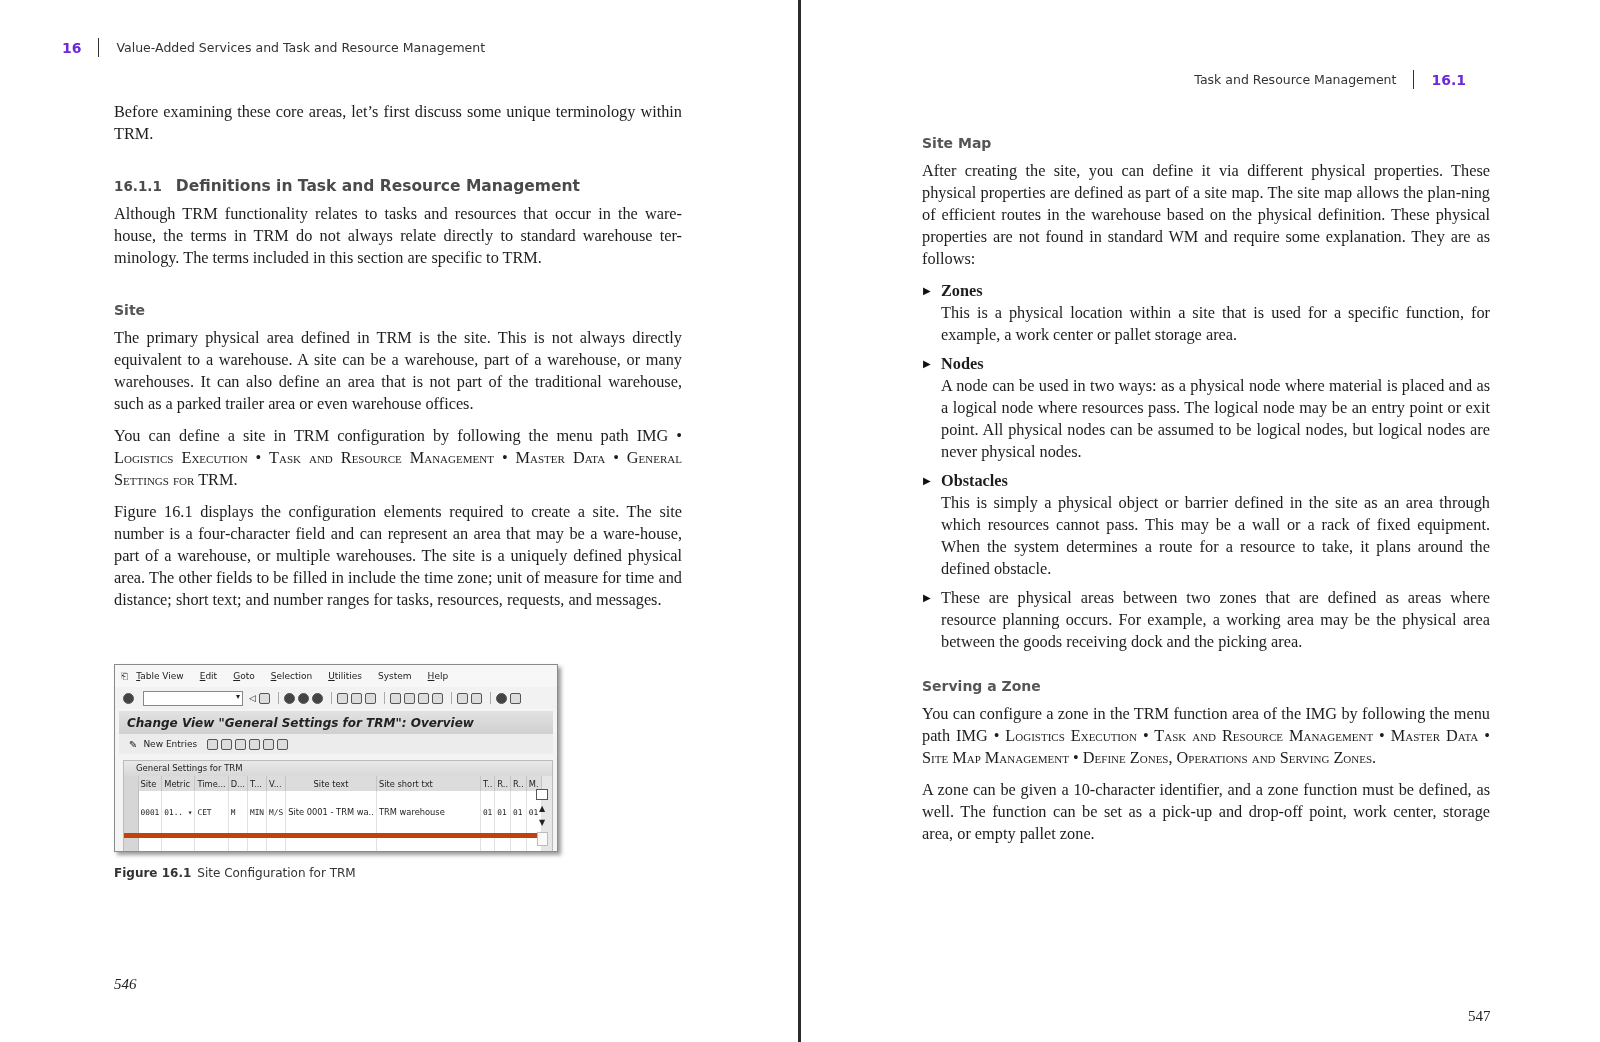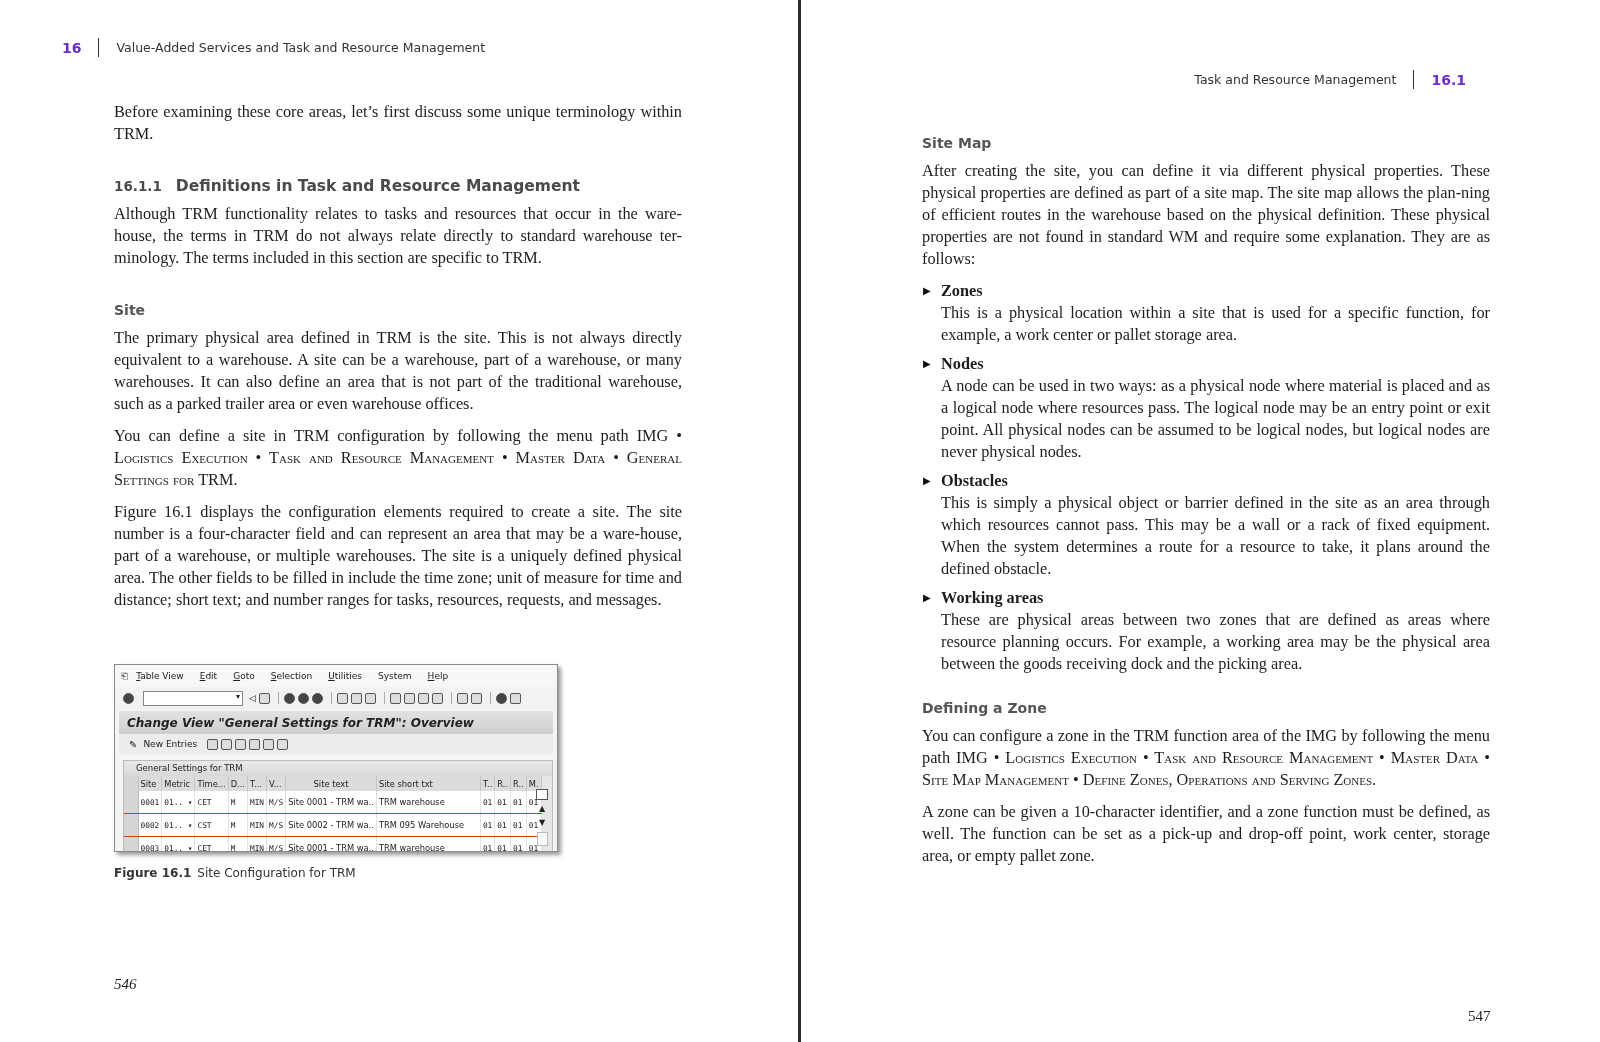--- a/index.html
+++ b/index.html
@@ -44,21 +44,21 @@
   .tb-sep { display: inline-block; width: 1px; height: 12px; background: #aaa; margin: 0 5px; }
   .cmd-field { width: 100px; height: 15px; border: 1px solid #888; background: #fff; margin: 0 6px; position: relative; }
   .cmd-field .dd { position: absolute; right: 2px; top: 0; font-size: 8px; }
   .title-bar { height: 23px; margin: 2px 4px 0 4px; background: linear-gradient(#e2e2e2, #cfcfcf); display: flex; align-items: center; padding-left: 8px; font-weight: bold; font-style: italic; font-size: 12px; color: #222; }
   .app-toolbar { height: 20px; display: flex; align-items: center; padding-left: 10px; background: #ececec; margin: 0 4px; }
   .app-toolbar .ne { margin: 0 10px 0 6px; font-size: 9px; }
   .table-wrap { margin: 6px 4px 0 8px; border: 1px solid #bbb; background: #e6e6e6; }
   .table-caption { height: 15px; font-size: 8.5px; padding-left: 12px; line-height: 15px; background: linear-gradient(#e9e9e9, #d8d8d8); }
   table.sap { border-collapse: collapse; font-size: 8.3px; }
   table.sap th { background: #dcdcdc; font-weight: normal; text-align: left; padding: 0 2px; height: 15px; border-right: 1px solid #c4c4c4; white-space: nowrap; }
-  table.sap td { background: #fff; padding: 6px 2px; height: 15px; border-right: 1px solid #e2e2e2; border-bottom: 1px solid #c2410c; white-space: nowrap; font-family: "DejaVu Sans Mono", monospace; font-size: 7.8px; }
+  table.sap td { background: #fff; padding: 16px 2px; height: 15px; border-right: 1px solid #e2e2e2; border-bottom: 5px solid #c2410c; white-space: nowrap; font-family: "DejaVu Sans Mono", monospace; font-size: 7.8px; }
   table.sap td.sel { background: #d6d6d6; width: 14px; border-right: 1px solid #bbb; }
   table.sap th.sel { width: 14px; background: #d6d6d6; }
   table.sap td.txt { font-family: "DejaVu Sans", sans-serif; font-size: 8.3px; }
   .scroll-col { position: absolute; right: 8px; top: 124px; width: 14px; font-size: 8px; text-align: center; }
   .scroll-col .cfg { display: block; width: 12px; height: 11px; border: 1px solid #555; margin: 0 auto 4px auto; background: #fff; }
   .scroll-col .arr { display: block; height: 14px; }
   .scroll-col .thumb { display: block; width: 11px; height: 14px; border: 1px solid #bbb; background: #fafafa; margin: 0 auto; }
 
   .caption { position: absolute; left: 114px; top: 866px; font-family: "DejaVu Sans", sans-serif; font-size: 12px; color: #333; }
   .caption .lbl { font-weight: bold; margin-right: 6px; }
@@ -245,24 +245,23 @@
         <span class="term">Nodes</span>
         <span>A node can be used in two ways: as a physical node where material is placed and as a logical node where resources pass. The logical node may be an entry point or exit point. All physical nodes can be assumed to be logical nodes, but logical nodes are never physical nodes.</span>
       </li>
       <li>
         <span class="tri">▶</span>
         <span class="term">Obstacles</span>
         <span>This is simply a physical object or barrier defined in the site as an area through which resources cannot pass. This may be a wall or a rack of fixed equipment. When the system determines a route for a resource to take, it plans around the defined obstacle.</span>
       </li>
       <li>
         <span class="tri">▶</span>
-        <span class="term">Working areas</span>
         <span>These are physical areas between two zones that are defined as areas where resource planning occurs. For example, a working area may be the physical area between the goods receiving dock and the picking area.</span>
       </li>
     </ul>
 
-    <div class="h4" style="margin-top:22px;">Defining a Zone</div>
+    <div class="h4" style="margin-top:22px;">Serving a Zone</div>
     <p><span>You can configure a zone in the TRM function area of the IMG by following the menu path IMG • </span><span class="sc">Logistics Execution • Task and Resource Management • Master Data • Site Map Management • Define Zones, Operations and Serving Zones</span><span>.</span></p>
     <p>A zone can be given a 10-character identifier, and a zone function must be defined, as well. The function can be set as a pick-up and drop-off point, work center, storage area, or empty pallet zone.</p>
   </div>
 
   <div class="folio" style="left:666px;">547</div>
 </div>
 
 </body></html>

